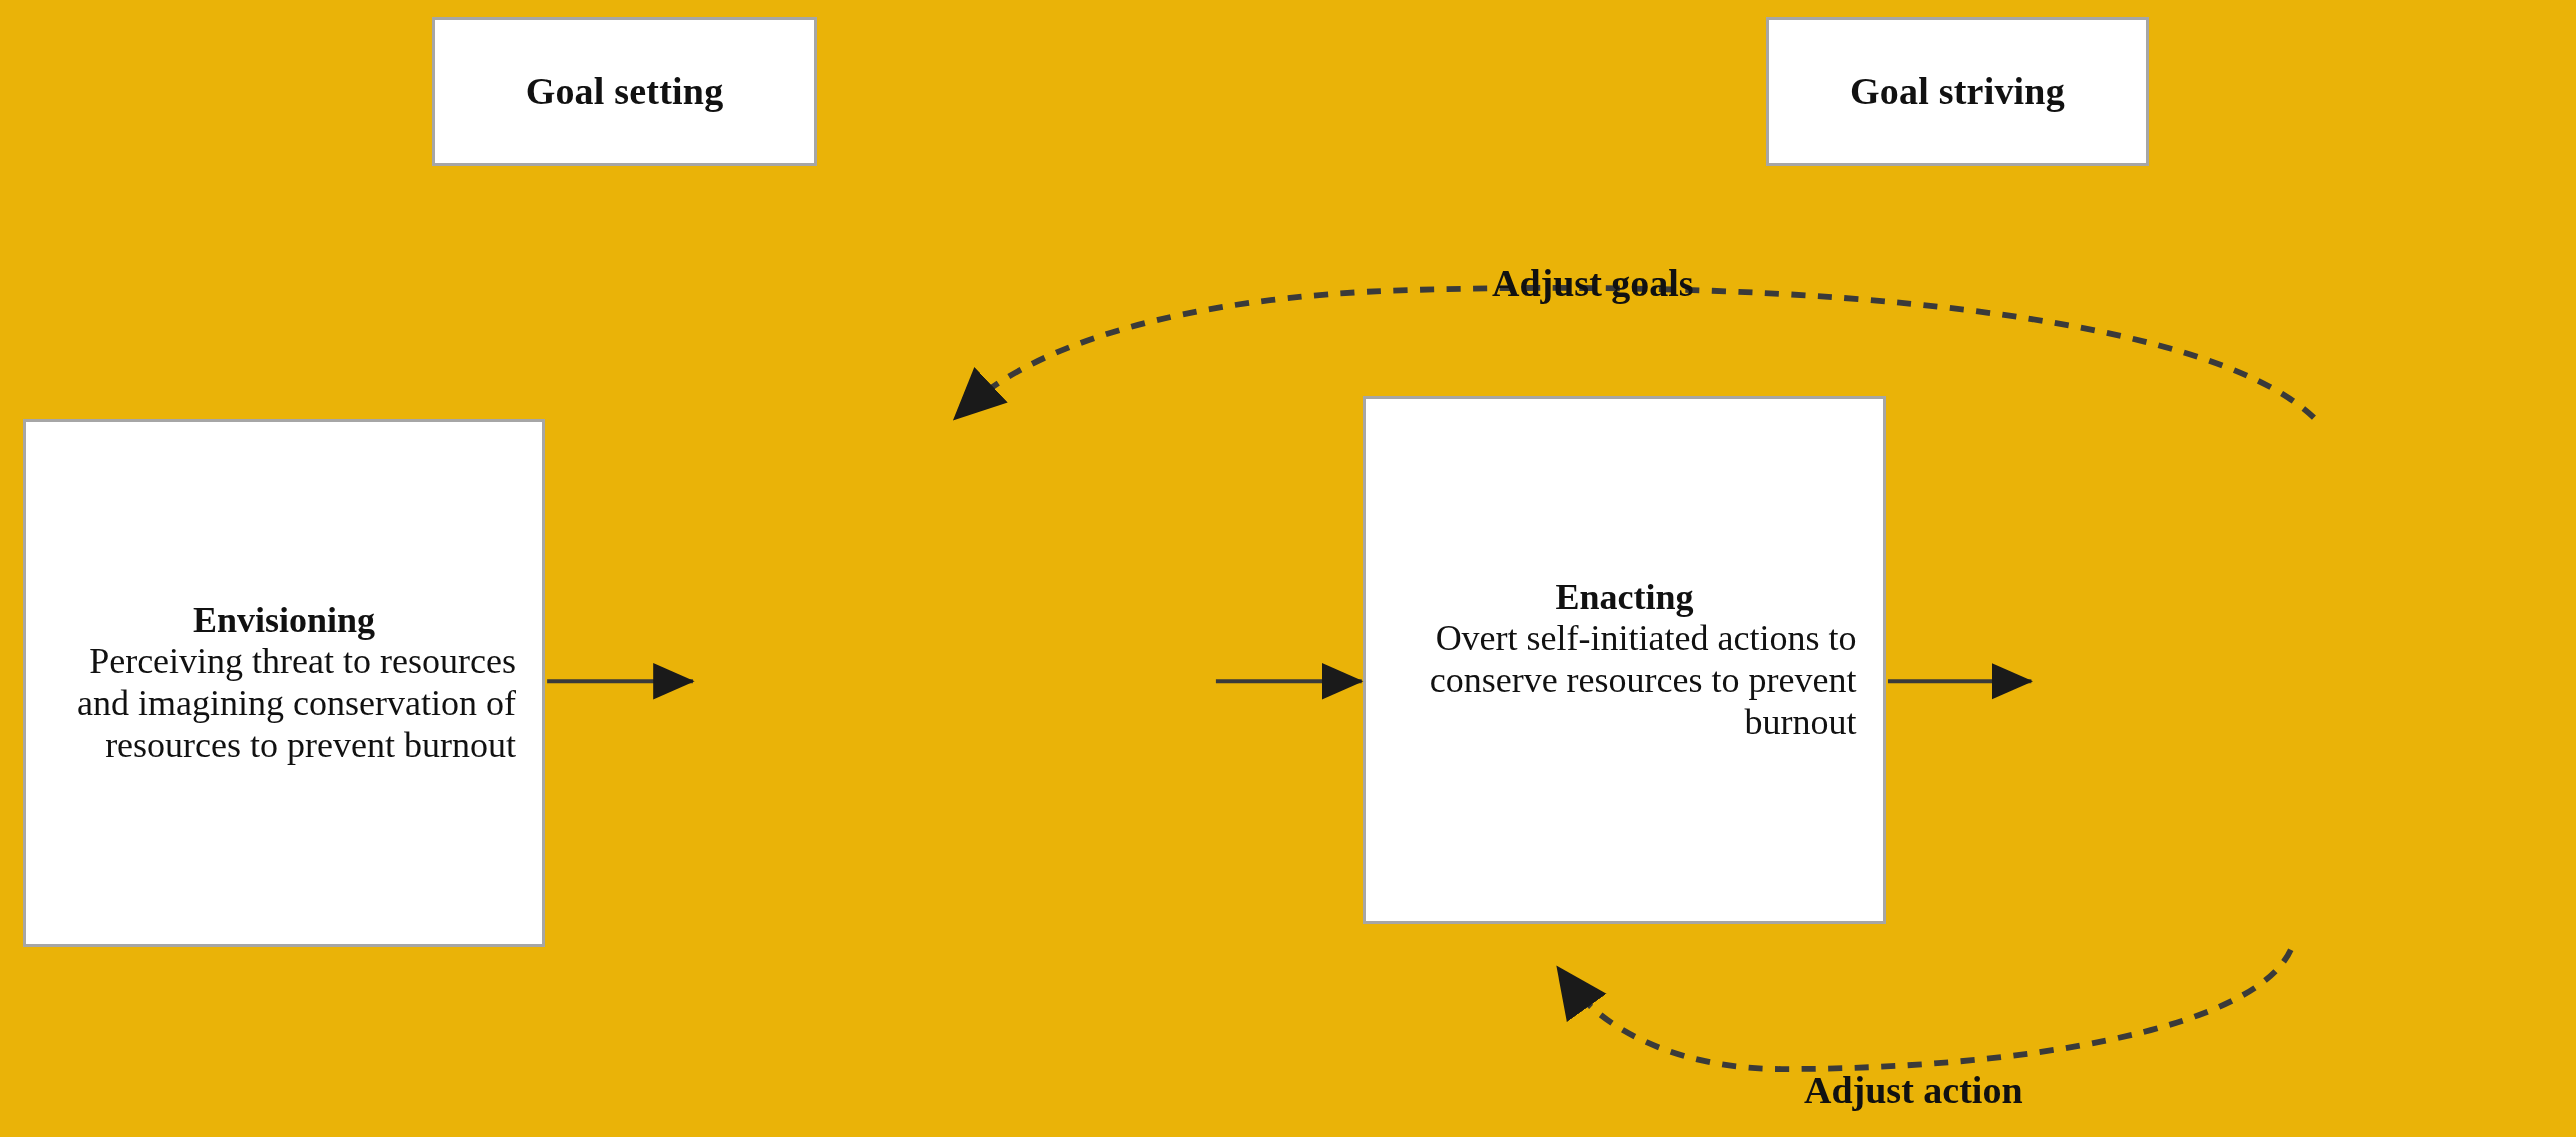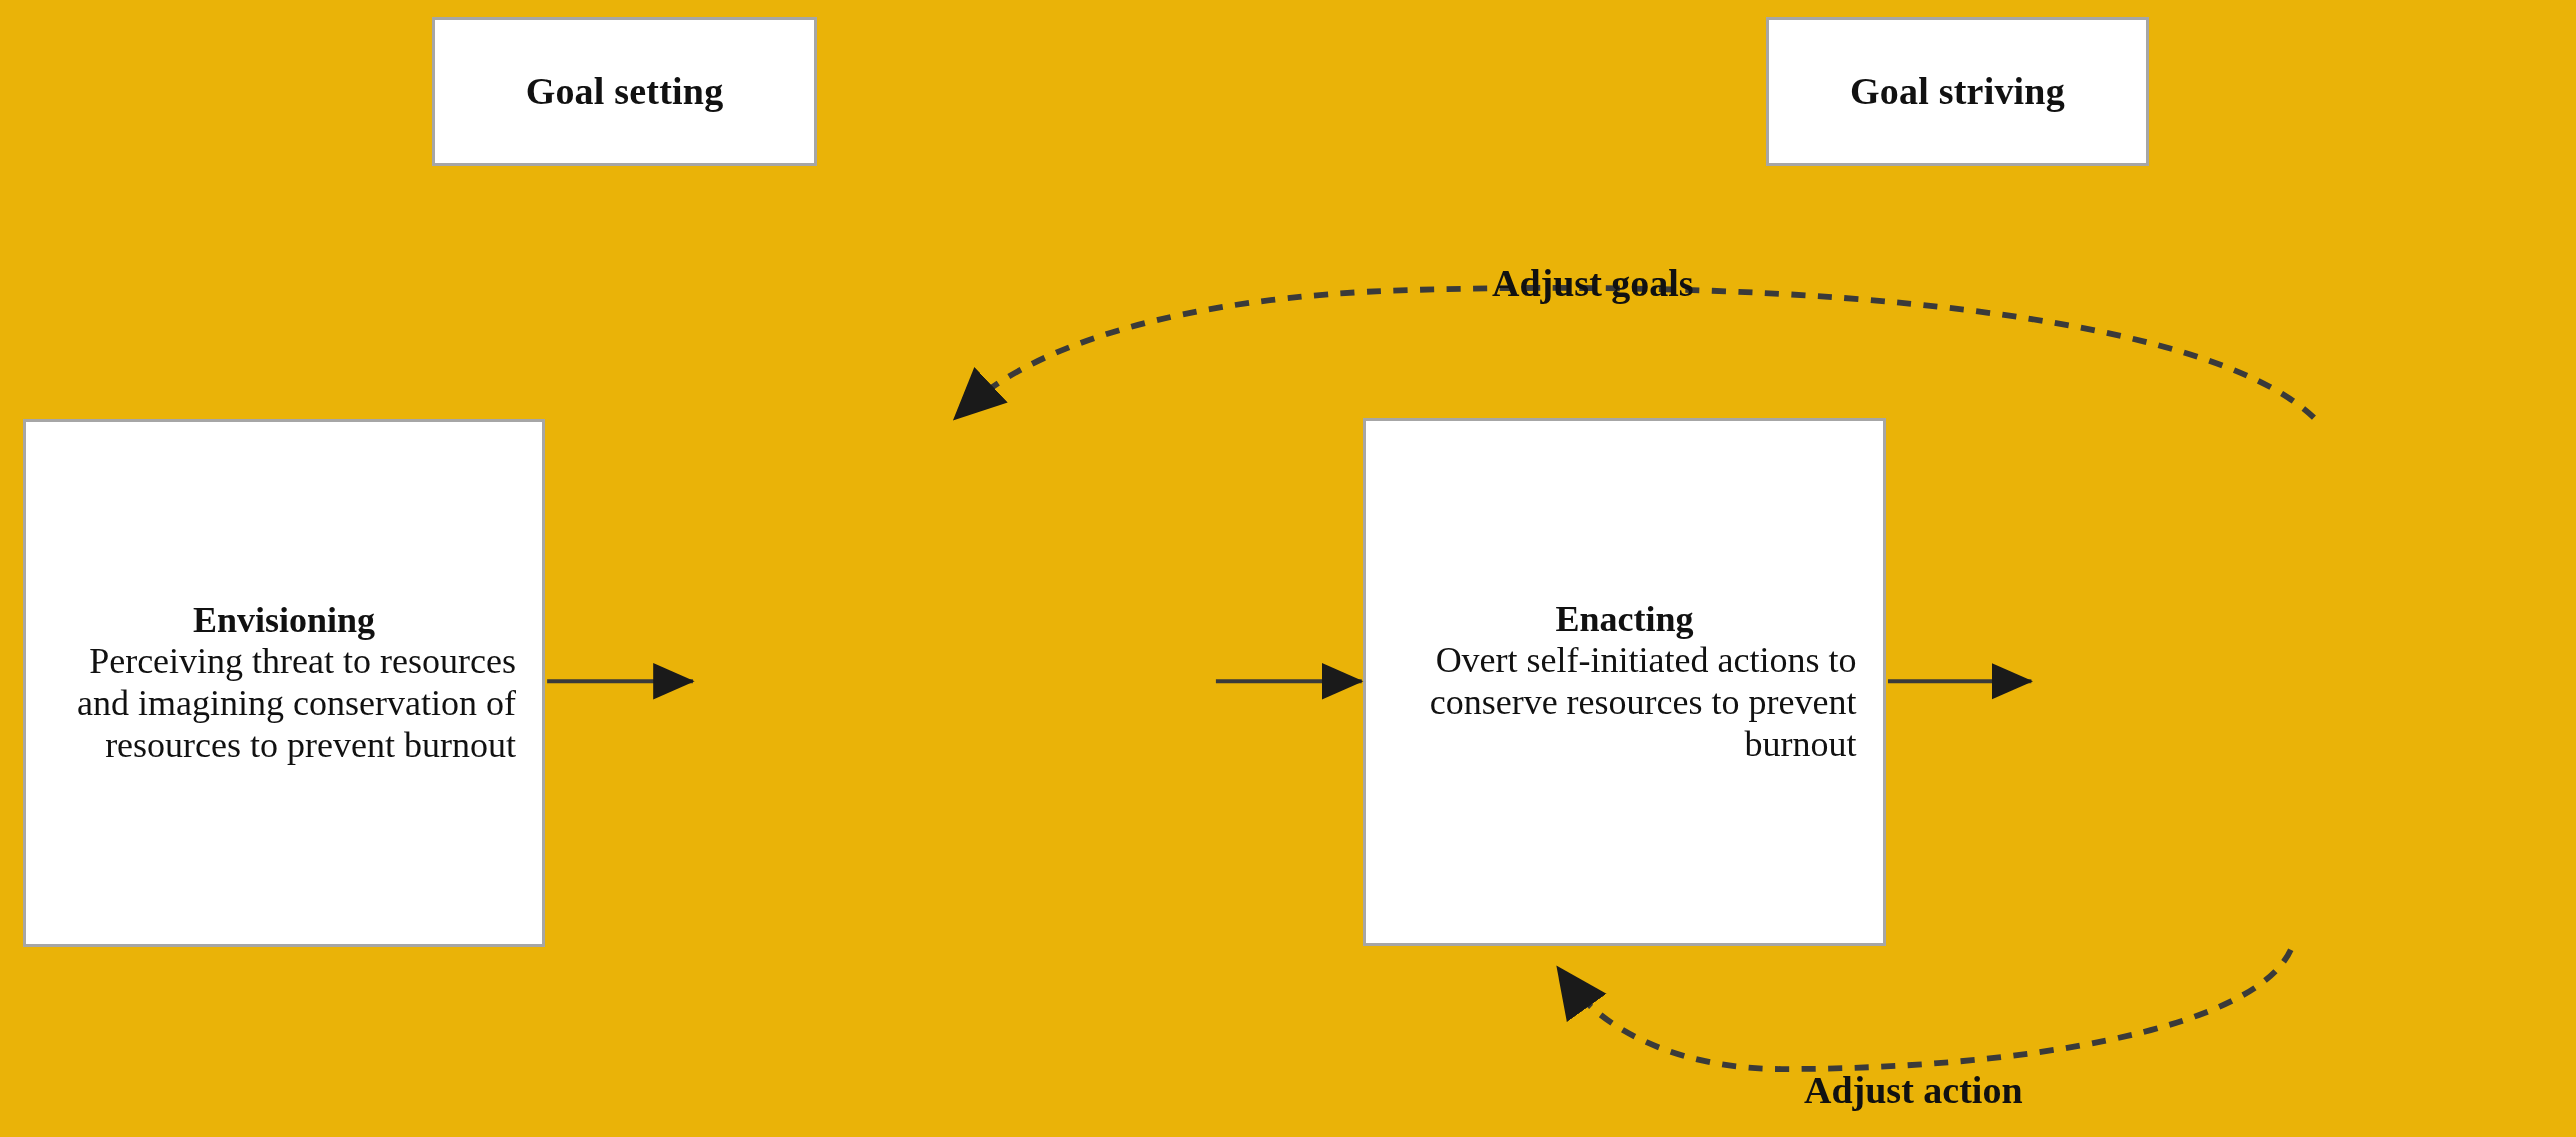--- a/index.html
+++ b/index.html
@@ -94,21 +94,21 @@
   <div class="phase-box" style="left:1766px; top:16.6px; width:383px; height:149px;">
     <span class="phase-box-label">Goal striving</span>
   </div>
 
   <div class="stage-box" style="left:23px; top:419px; width:522px; height:528px;">
     <div class="stage-title">Envisioning</div>
     <div class="stage-desc" style="max-width:464px;">Perceiving threat to resources and imagining conservation of resources to prevent burnout</div>
   </div>
 
 
-  <div class="stage-box" style="left:1363px; top:418px; width:523px; height:528px;">
+  <div class="stage-box" style="left:1363px; top:396px; width:523px; height:528px;">
     <div class="stage-title">Enacting</div>
     <div class="stage-desc" style="max-width:464px;">Overt self-initiated actions to conserve resources to prevent burnout</div>
   </div>
 
 
   <svg id="connectors" viewBox="0 0 3108 1372" width="2576" height="1137">
     <defs>
       <marker id="solid-arrow" markerWidth="12" markerHeight="12" refX="9.6" refY="5" orient="auto" markerUnits="strokeWidth">
         <path d="M0,0.6 L10,5 L0,9.4 Z" fill="#1a1a1a"></path>
       </marker>

